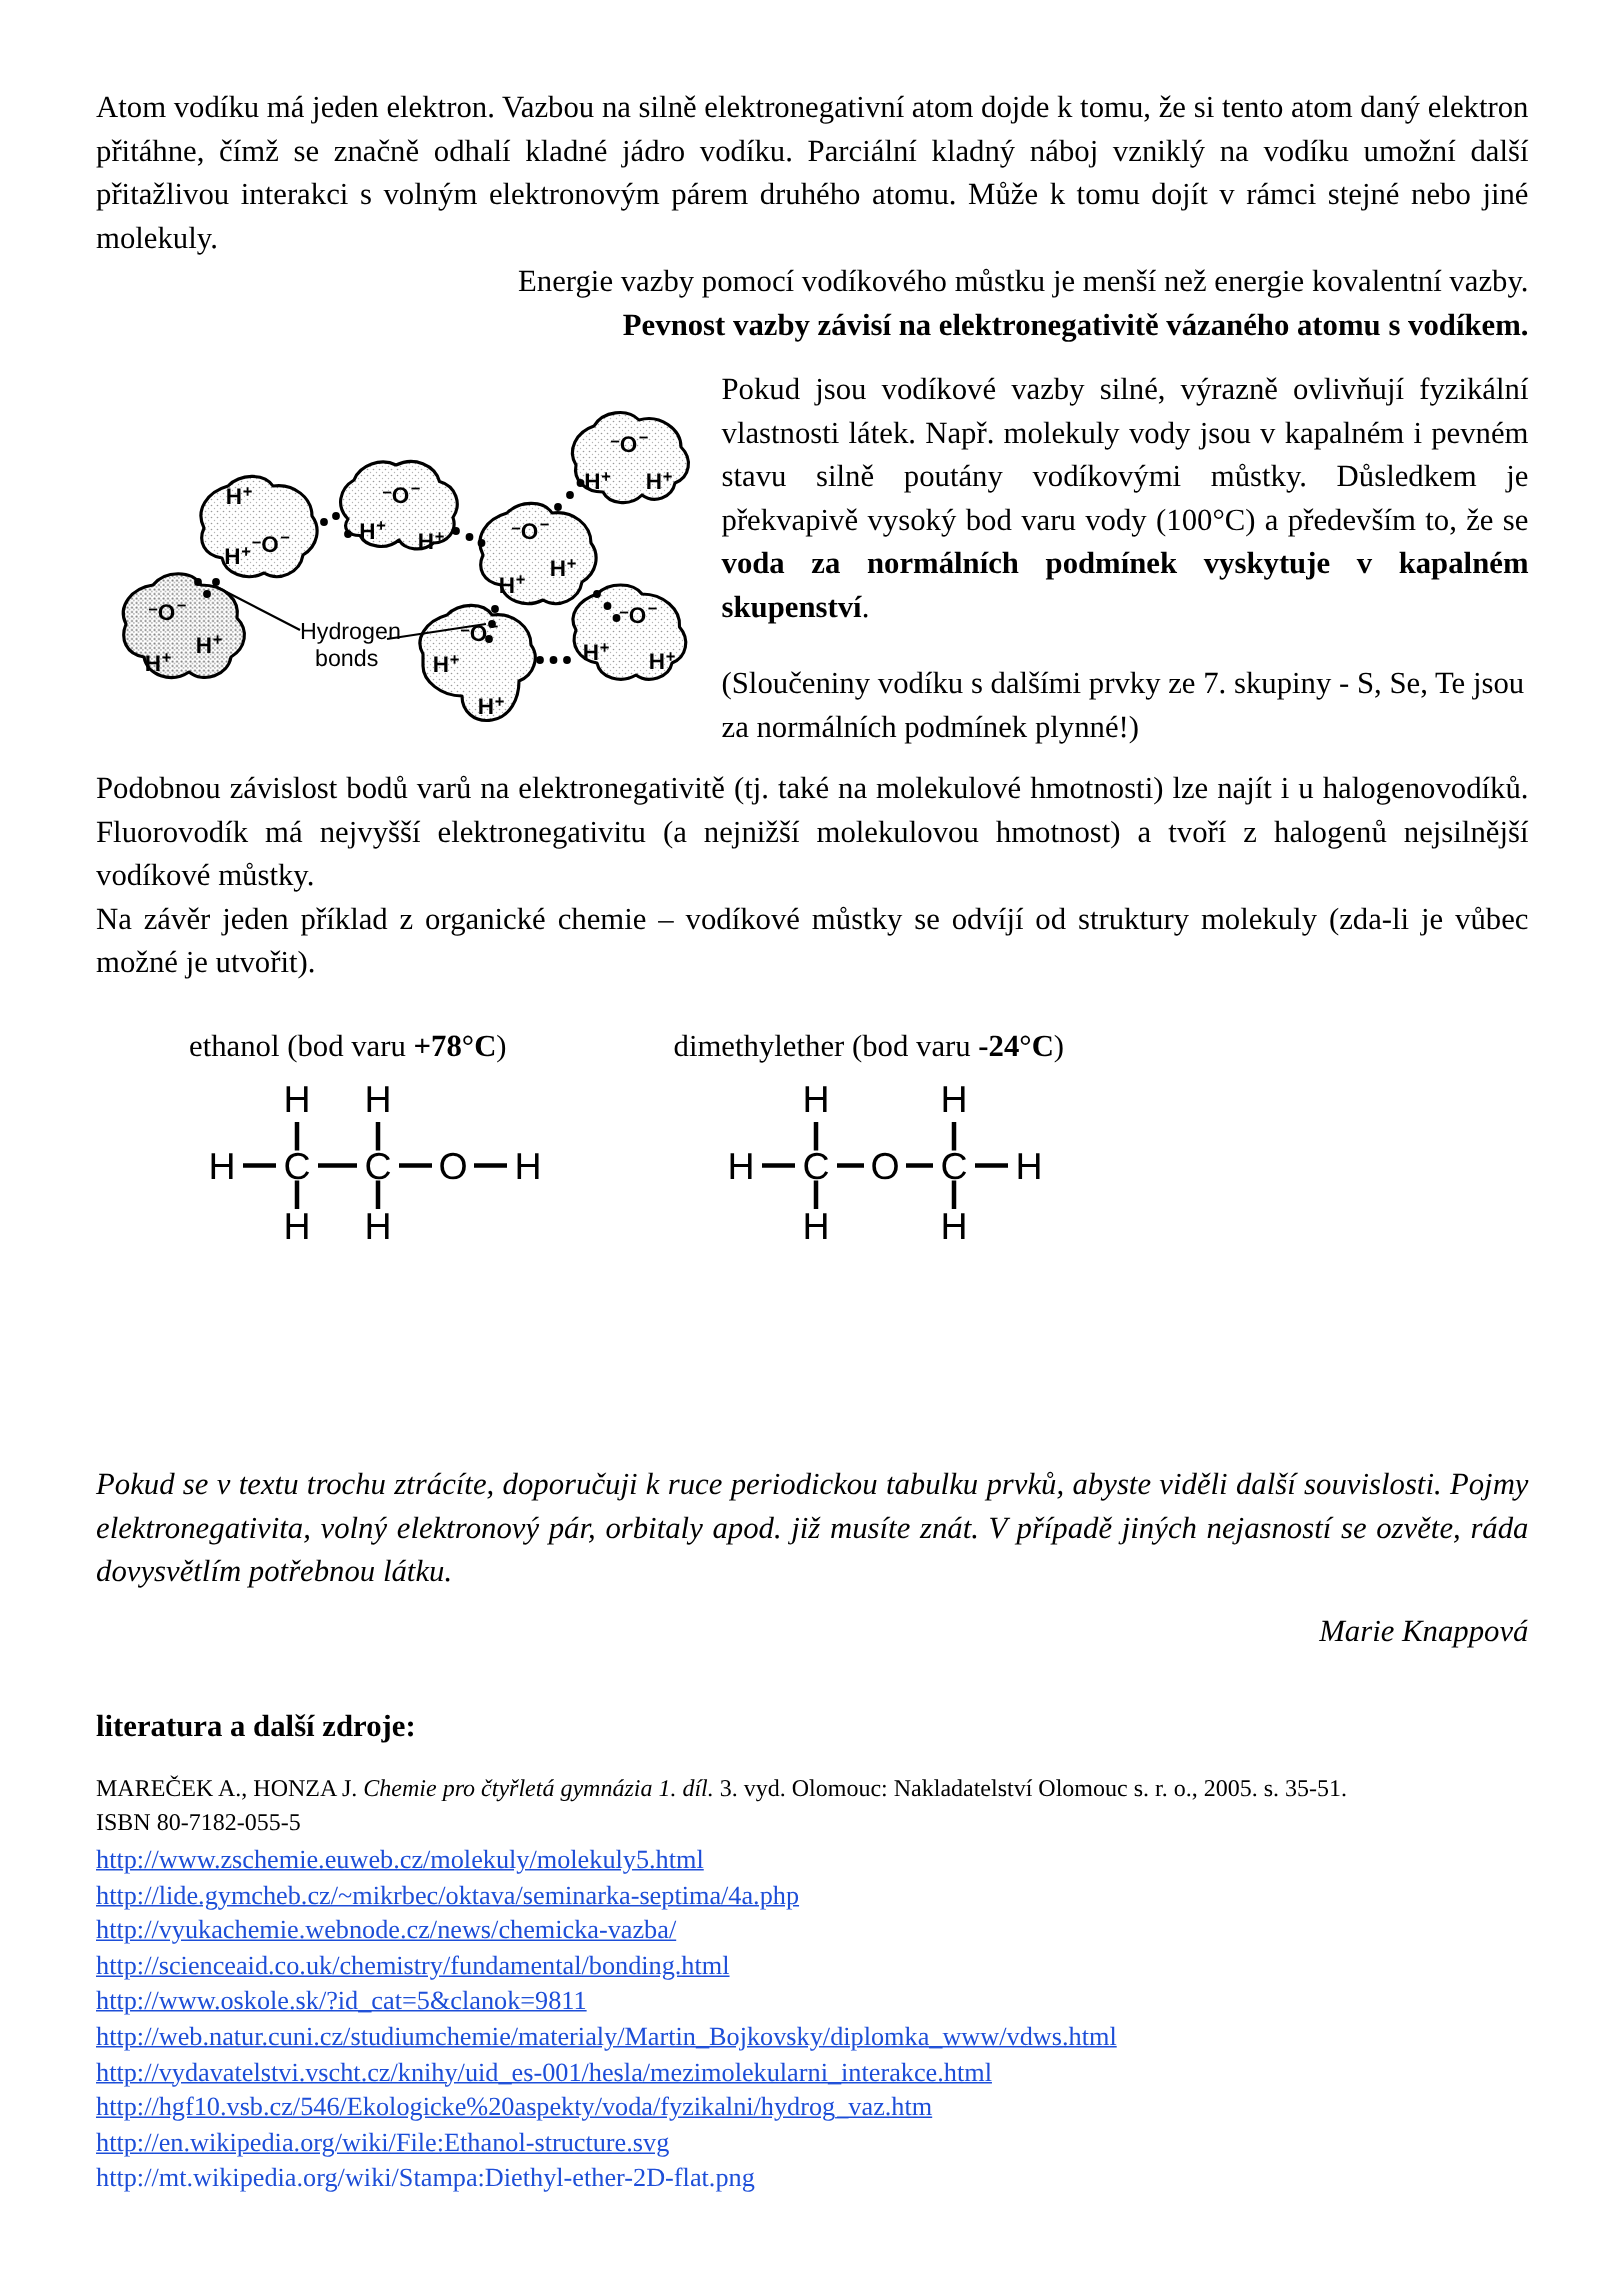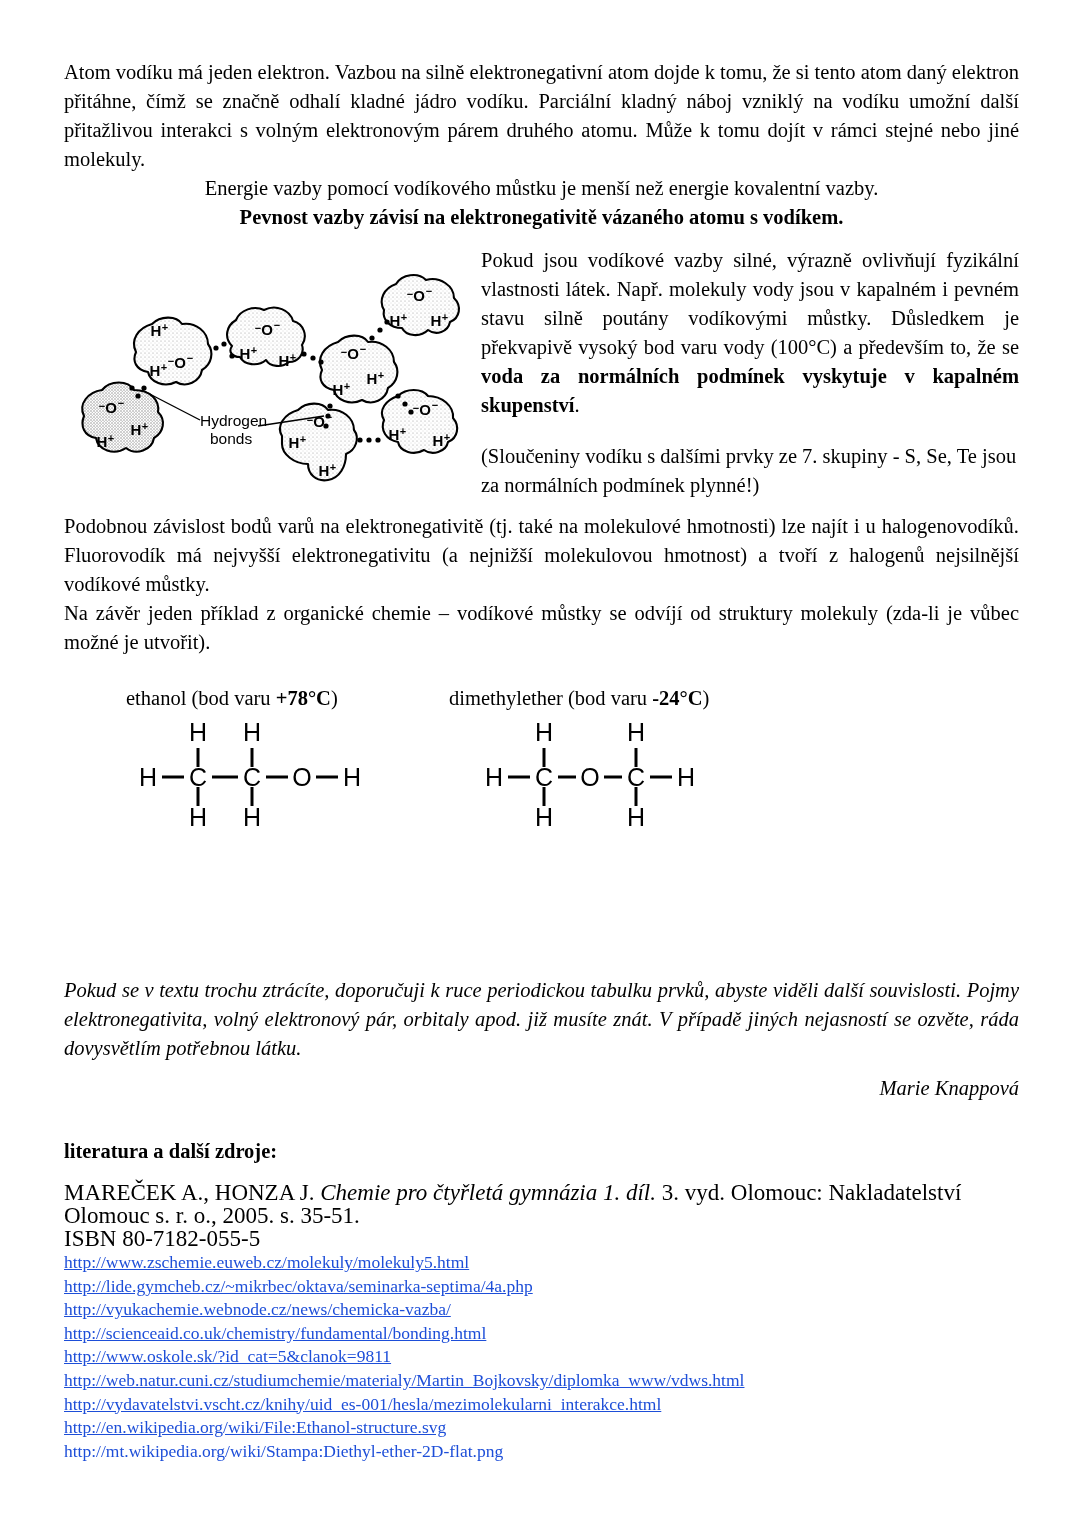--- a/index.html
+++ b/index.html
@@ -28,21 +28,21 @@
     width: 955px;
   }
   p {
     margin: 0;
     font-size: 20.5px;
     line-height: 29px;
     text-align: justify;
     text-justify: inter-word;
   }
   .intro-block p { text-align: justify; }
-  .intro-block p.nojust { text-align: center; }
+  .intro-block p.nojust { text-align: right; }
   .bold { font-weight: bold; }
 
   
   .figure-row {
     position: relative;
     margin-top: 14px;
     min-height: 250px;
   }
   .right-col {
     position: absolute;
@@ -116,21 +116,21 @@
     left: 64px;
     top: 1140px;
     width: 955px;
   }
   .lit-title {
     font-weight: bold;
     font-size: 20.5px;
     margin-bottom: 18px;
   }
   .cite {
-    font-size: 23px;
+    font-size: 16px;
     line-height: 23px;
   }
   .cite .ital { font-style: italic; }
   .links {
     margin-top: 1px;
   }
   .links a {
     display: block;
     font-size: 17.5px;
     line-height: 23.6px;
@@ -409,18 +409,19 @@
     </div>
 
     <div class="links">
       <a href="#">http://www.zschemie.euweb.cz/molekuly/molekuly5.html</a>
       <a href="#">http://lide.gymcheb.cz/~mikrbec/oktava/seminarka-septima/4a.php</a>
       <a href="#">http://vyukachemie.webnode.cz/news/chemicka-vazba/</a>
       <a href="#">http://scienceaid.co.uk/chemistry/fundamental/bonding.html</a>
       <a href="#">http://www.oskole.sk/?id_cat=5&amp;clanok=9811</a>
       <a href="#">http://web.natur.cuni.cz/studiumchemie/materialy/Martin_Bojkovsky/diplomka_www/vdws.html</a>
       <a href="#">http://vydavatelstvi.vscht.cz/knihy/uid_es-001/hesla/mezimolekularni_interakce.html</a>
+      <a href="#">http://hgf10.vsb.cz/546/Ekologicke%20aspekty/voda/fyzikalni/hydrog_vaz.htm</a>
       <a href="#">http://en.wikipedia.org/wiki/File:Ethanol-structure.svg</a>
       <a href="#" class="nounderline">http://mt.wikipedia.org/wiki/Stampa:Diethyl-ether-2D-flat.png</a>
     </div>
   </div>
 
 </div>
 
 </body></html>

